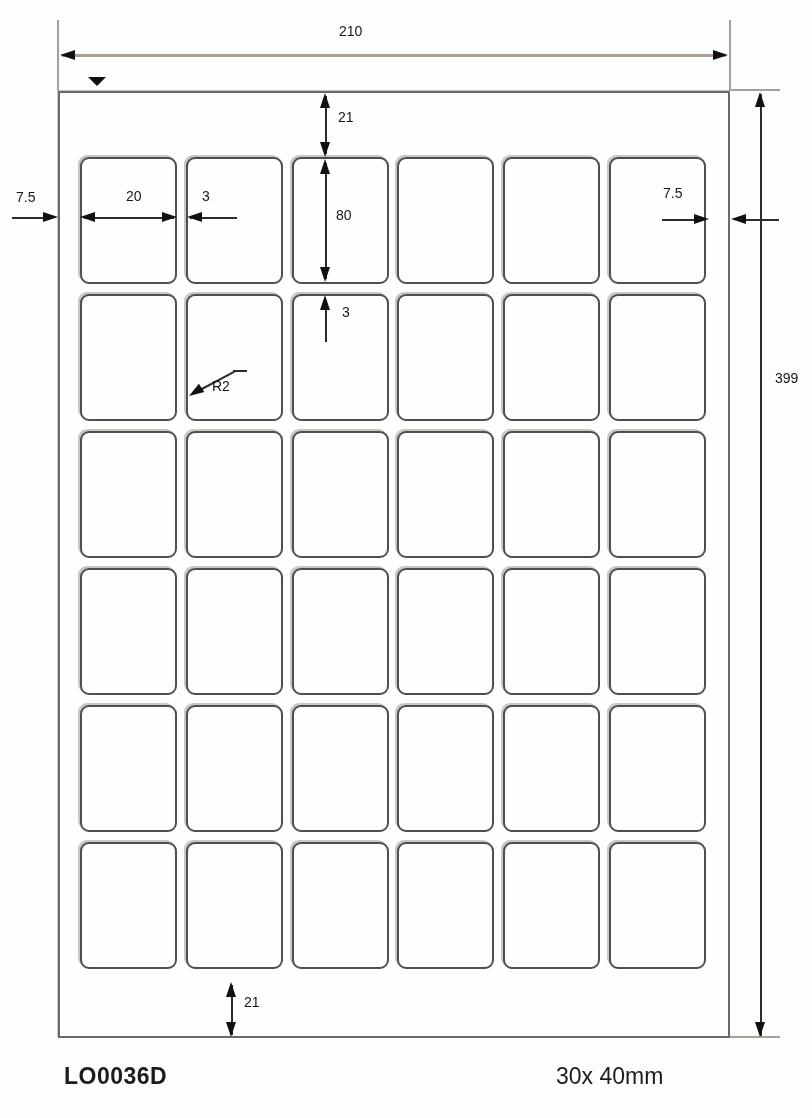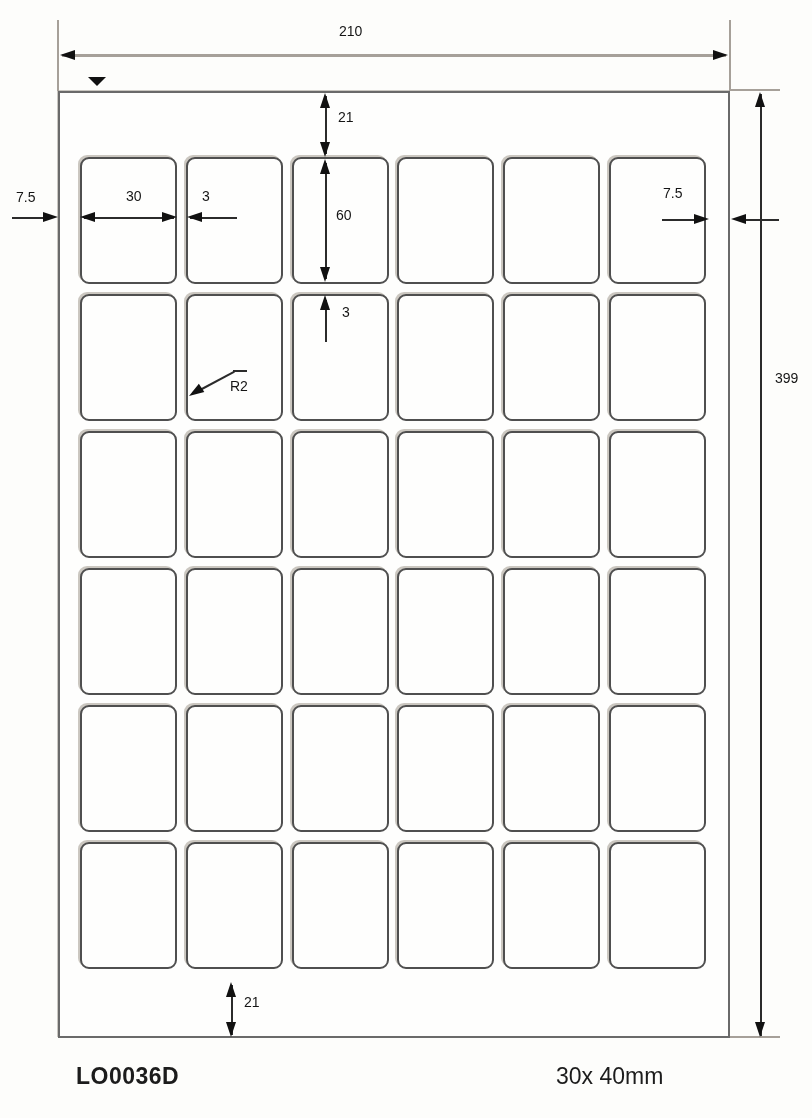--- a/index.html
+++ b/index.html
@@ -100,30 +100,30 @@
   <div class="dtx" style="left:775px;top:371px;">399</div>
 
   <div class="vl" style="left:325px;top:96px;height:58px;"></div>
   <div class="ar up" style="left:320px;top:93px;"></div>
   <div class="ar down" style="left:320px;top:142px;"></div>
   <div class="dtx" style="left:338px;top:110px;">21</div>
 
   <div class="vl" style="left:325px;top:163px;height:116px;"></div>
   <div class="ar up" style="left:320px;top:159px;"></div>
   <div class="ar down" style="left:320px;top:267px;"></div>
-  <div class="dtx" style="left:336px;top:208px;">60</div>
+  <div class="dtx" style="left:336px;top:208px;">80</div>
 
   <div class="vl" style="left:325px;top:300px;height:42px;"></div>
   <div class="ar up" style="left:320px;top:295px;"></div>
   <div class="dtx" style="left:342px;top:305px;">3</div>
 
   <div class="hl" style="left:84px;top:217px;width:90px;"></div>
   <div class="ar left" style="left:80px;top:212px;"></div>
   <div class="ar right" style="left:162px;top:212px;"></div>
-  <div class="dtx" style="left:126px;top:189px;">30</div>
+  <div class="dtx" style="left:126px;top:189px;">20</div>
 
   <div class="hl" style="left:190px;top:217px;width:47px;"></div>
   <div class="ar left" style="left:187px;top:212px;"></div>
   <div class="dtx" style="left:202px;top:189px;">3</div>
 
   <div class="hl" style="left:12px;top:217px;width:34px;"></div>
   <div class="ar right" style="left:43px;top:212px;"></div>
   <div class="dtx" style="left:16px;top:190px;">7.5</div>
 
   <div class="hl" style="left:662px;top:219px;width:33px;"></div>
@@ -133,20 +133,20 @@
   <div class="dtx" style="left:663px;top:186px;">7.5</div>
 
   <div class="vl" style="left:231px;top:985px;height:50px;"></div>
   <div class="ar up" style="left:226px;top:982px;"></div>
   <div class="ar down" style="left:226px;top:1022px;"></div>
   <div class="dtx" style="left:244px;top:995px;">21</div>
 
   <div class="diag" style="left:200px;top:389px;width:39px;transform:rotate(-28deg);"></div>
   <div class="hl" style="left:233px;top:370px;width:14px;"></div>
   <div class="ar left" style="left:189px;top:391px;transform:rotate(-33deg);transform-origin:0 50%;"></div>
-  <div class="dtx" style="left:230px;top:379px;text-align:center;">R2</div>
+  <div class="dtx" style="left:212px;top:379px;text-align:center;">R2</div>
 
   <div class="ar mark" style="left:88px;top:77px;"></div>
 
-  <div class="foot bold" style="left:76px;top:1064px;">LO0036D</div>
+  <div class="foot bold" style="left:64px;top:1064px;">LO0036D</div>
   <div class="foot" style="left:556px;top:1064px;">30x 40mm</div>
 
 </div>
 
 </body></html>

